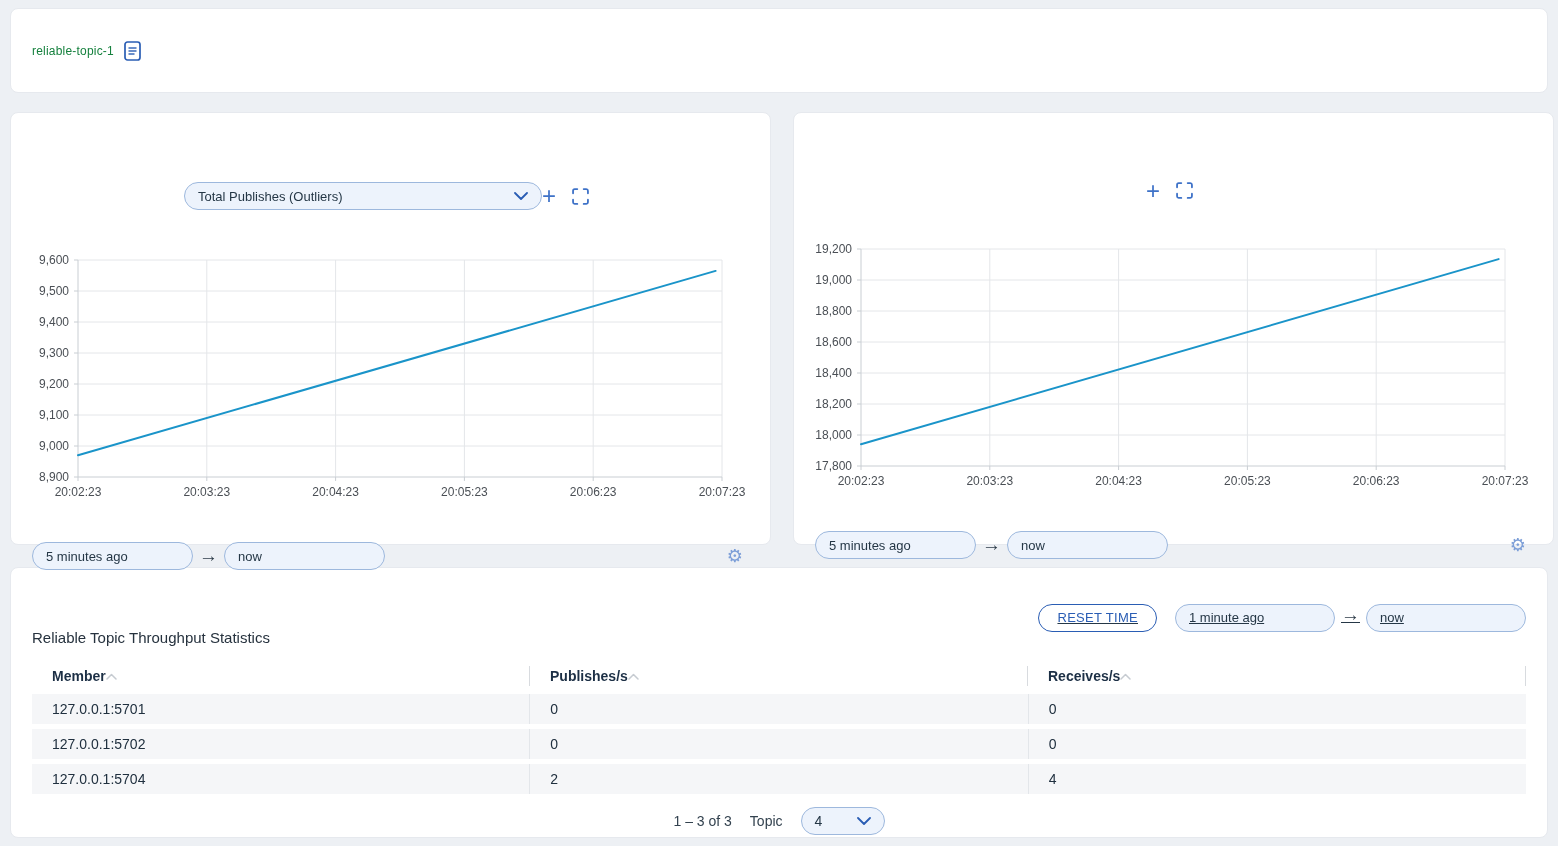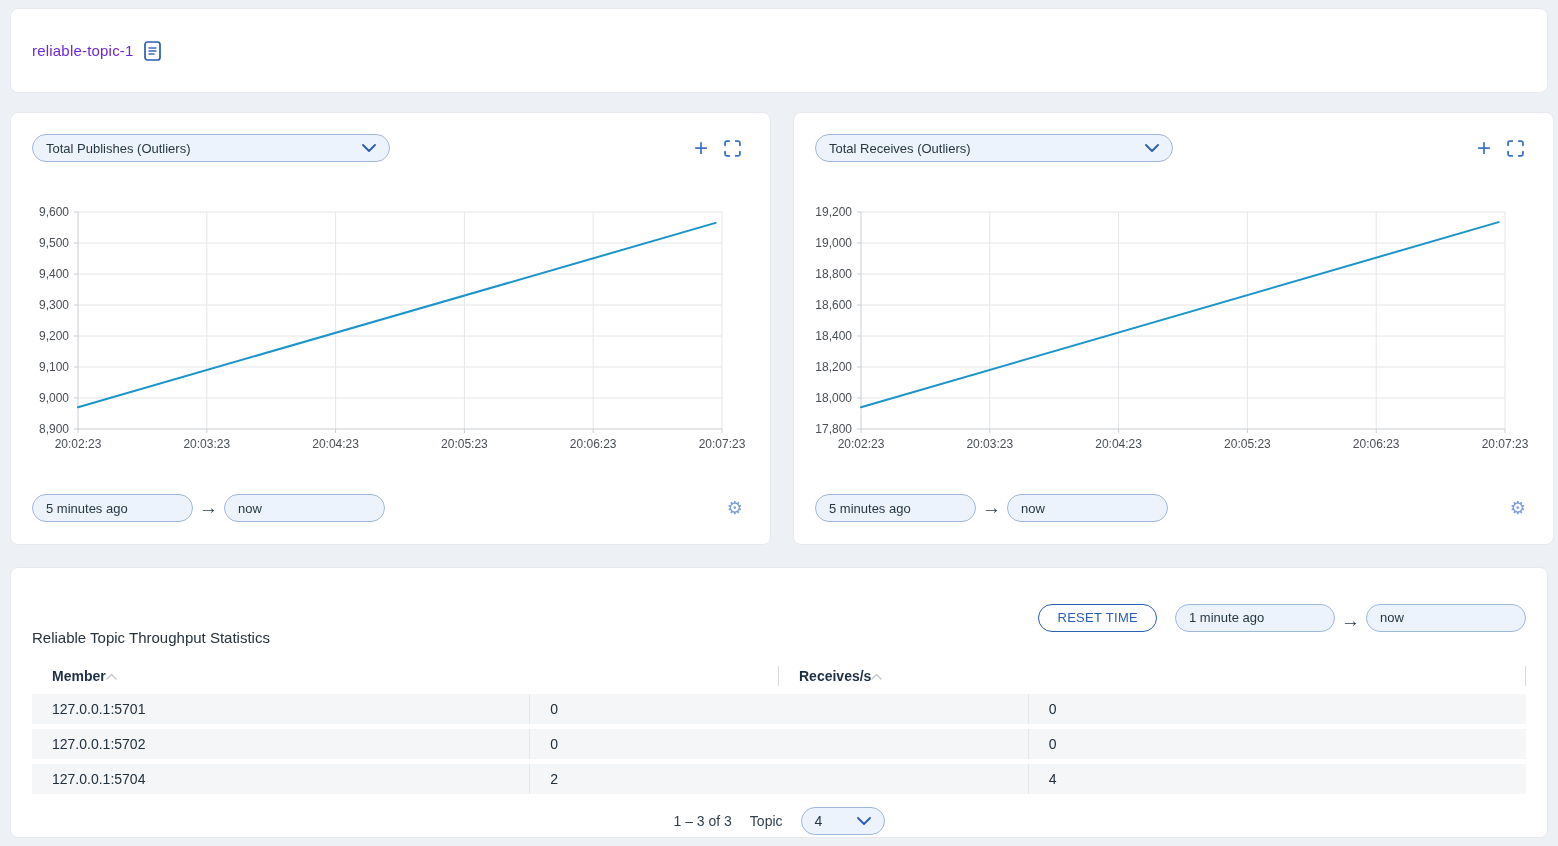--- a/index.html
+++ b/index.html
@@ -17,40 +17,41 @@
   }
   
   .header-card {
     height: 85px;
     display: flex;
     align-items: center;
     padding: 0 21px;
     margin-bottom: 19px;
   }
   .page-title {
-    font-size: 15px;
-    color: #6d28d9;
+    font-size: 12px;
+    color: #15803d;
     letter-spacing: .2px;
   }
   .doc-icon { margin-left: 10px; display: inline-flex; vertical-align: middle; }
   
   .charts-row {
     display: flex;
     gap: 22px;
     margin-bottom: 22px;
   }
   .chart-card {
     flex: 1 1 0;
     height: 433px;
     padding: 21px;
   }
   .chart-head {
     display: flex;
     align-items: center;
-    justify-content: space-between;
+    justify-content: center;
+    margin-top: 48px;
   }
   .pill {
     height: 28px;
     border: 1px solid #9db8dd;
     background: #edf3fc;
     border-radius: 14px;
     display: flex;
     align-items: center;
     padding: 0 13px;
     font-size: 13px;
@@ -98,21 +99,21 @@
   .table-card {
     height: 271px;
     padding: 21px;
   }
   .table-top {
     display: flex;
     align-items: center;
     justify-content: space-between;
   }
   .table-title { font-size: 15px; color: #26323e; margin-top: 40px; }
-  .table-controls { display: flex; align-items: flex-end; }
+  .table-controls { display: flex; align-items: flex-start; text-decoration: underline; }
   .reset-btn {
     height: 28px;
     min-width: 118px;
     border: 1.5px solid #2a5db4;
     background: #ffffff;
     color: #2a5db4;
     border-radius: 15px;
     font-size: 13px;
     font-family: "Liberation Sans", sans-serif;
     letter-spacing: .3px;
@@ -260,28 +261,20 @@
       <span class="arrow-glyph">→</span>
       <div class="pill time-input">
         <span>now</span>
       </div>
       <span class="gear-icon">⚙</span>
     </div>
   </div>
 
   <div class="card chart-card">
     <div class="chart-head">
-      <div class="pill chart-select">
-        <span>Total Receives (Outliers)</span>
-        <span style="display:inline-flex;">
-          <svg width="14" height="8" viewBox="0 0 14 8" fill="none">
-              <path d="M1 1l6 6 6-6" stroke="#2a5db4" stroke-width="1.8" stroke-linecap="round" stroke-linejoin="round"></path>
-            </svg>
-        </span>
-      </div>
       <div class="chart-actions">
         <span class="plus-icon">+</span>
         <span style="display:inline-flex;cursor:pointer;">
           <svg width="17" height="17" viewBox="0 0 16 16" fill="none">
             <path d="M1 5V2.5A1.5 1.5 0 0 1 2.5 1H5M11 1h2.5A1.5 1.5 0 0 1 15 2.5V5M15 11v2.5a1.5 1.5 0 0 1-1.5 1.5H11M5 15H2.5A1.5 1.5 0 0 1 1 13.5V11" stroke="#3e72c8" stroke-width="1.7" stroke-linecap="round"></path>
           </svg>
         </span>
       </div>
     </div>
     <svg class="chart-svg" width="717" height="252" viewBox="0 0 717 252">
@@ -360,20 +353,28 @@
   <div class="thead">
     <div class="th">
       <span>Member</span>
       <span style="display:inline-flex;">
         <svg width="11" height="7" viewBox="0 0 11 7" fill="none">
             <path d="M1 6l4.5-4.5L10 6" stroke="#c6cbd1" stroke-width="1.5" stroke-linecap="round" stroke-linejoin="round"></path>
           </svg>
       </span>
     </div>
     <div class="th">
+      <span>Publishes/s</span>
+      <span style="display:inline-flex;">
+        <svg width="11" height="7" viewBox="0 0 11 7" fill="none">
+            <path d="M1 6l4.5-4.5L10 6" stroke="#c6cbd1" stroke-width="1.5" stroke-linecap="round" stroke-linejoin="round"></path>
+          </svg>
+      </span>
+    </div>
+    <div class="th">
       <span>Receives/s</span>
       <span style="display:inline-flex;">
         <svg width="11" height="7" viewBox="0 0 11 7" fill="none">
             <path d="M1 6l4.5-4.5L10 6" stroke="#c6cbd1" stroke-width="1.5" stroke-linecap="round" stroke-linejoin="round"></path>
           </svg>
       </span>
     </div>
   </div>
 
   <div class="trow">

